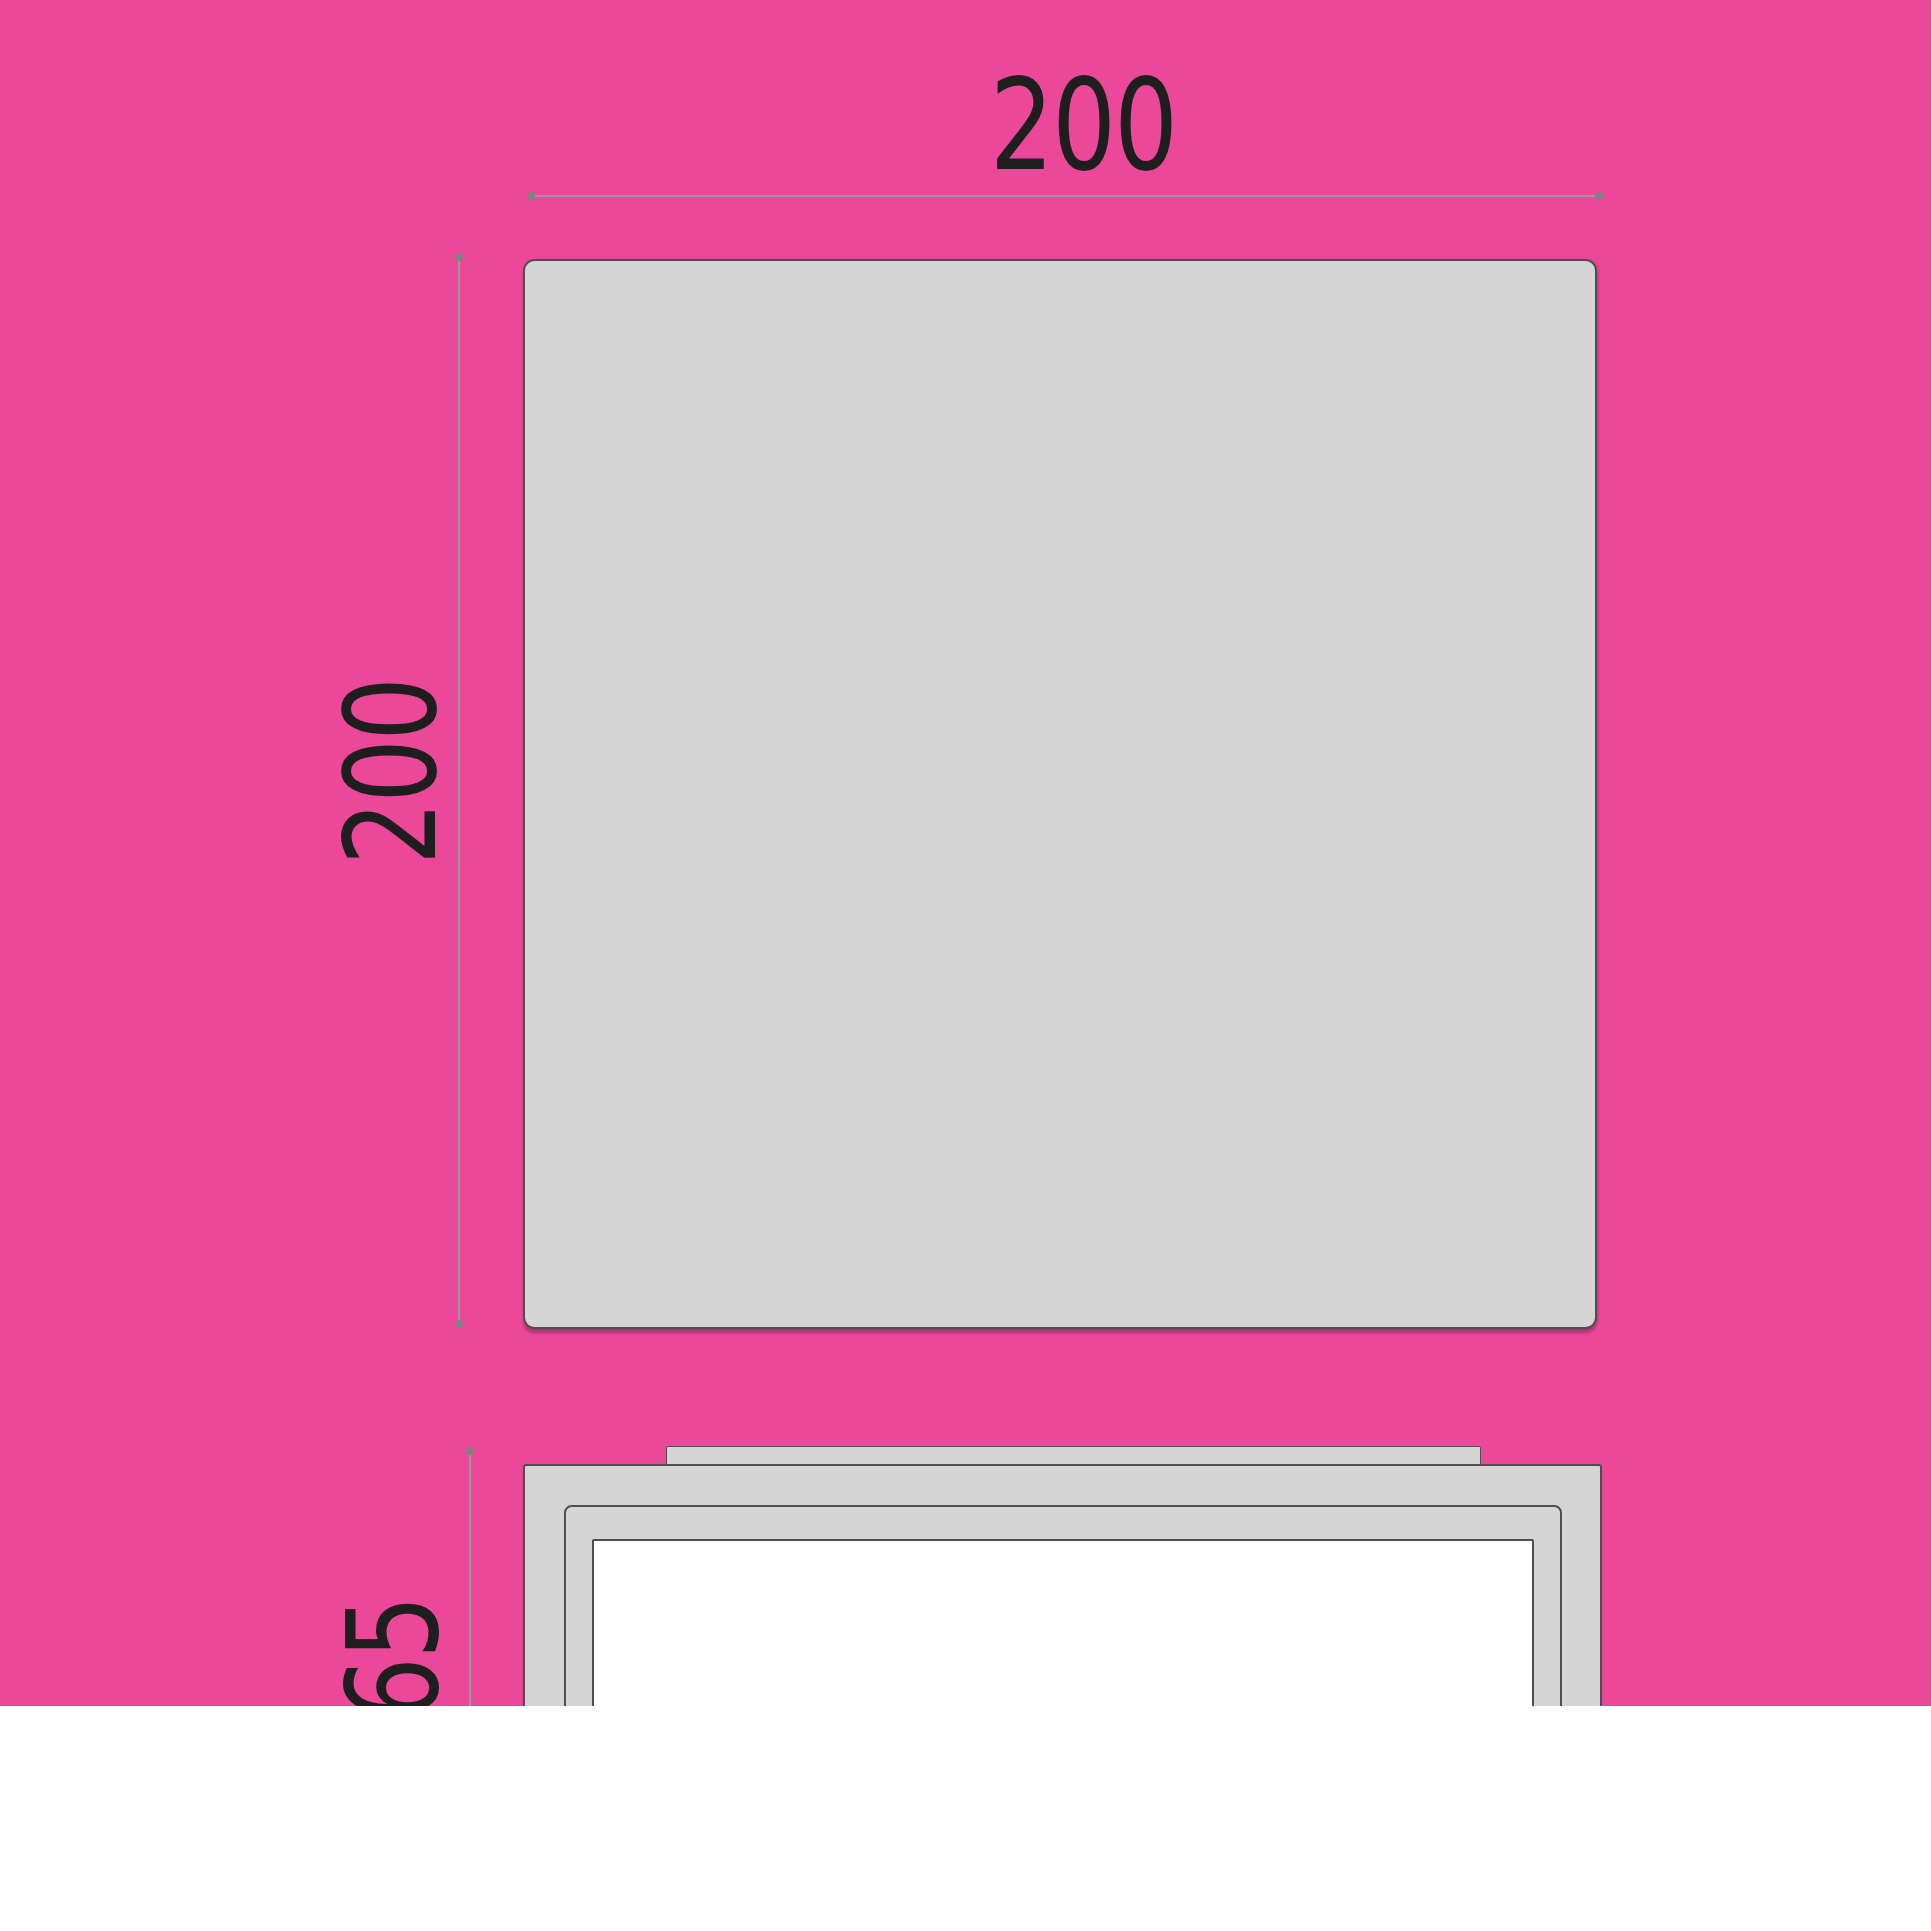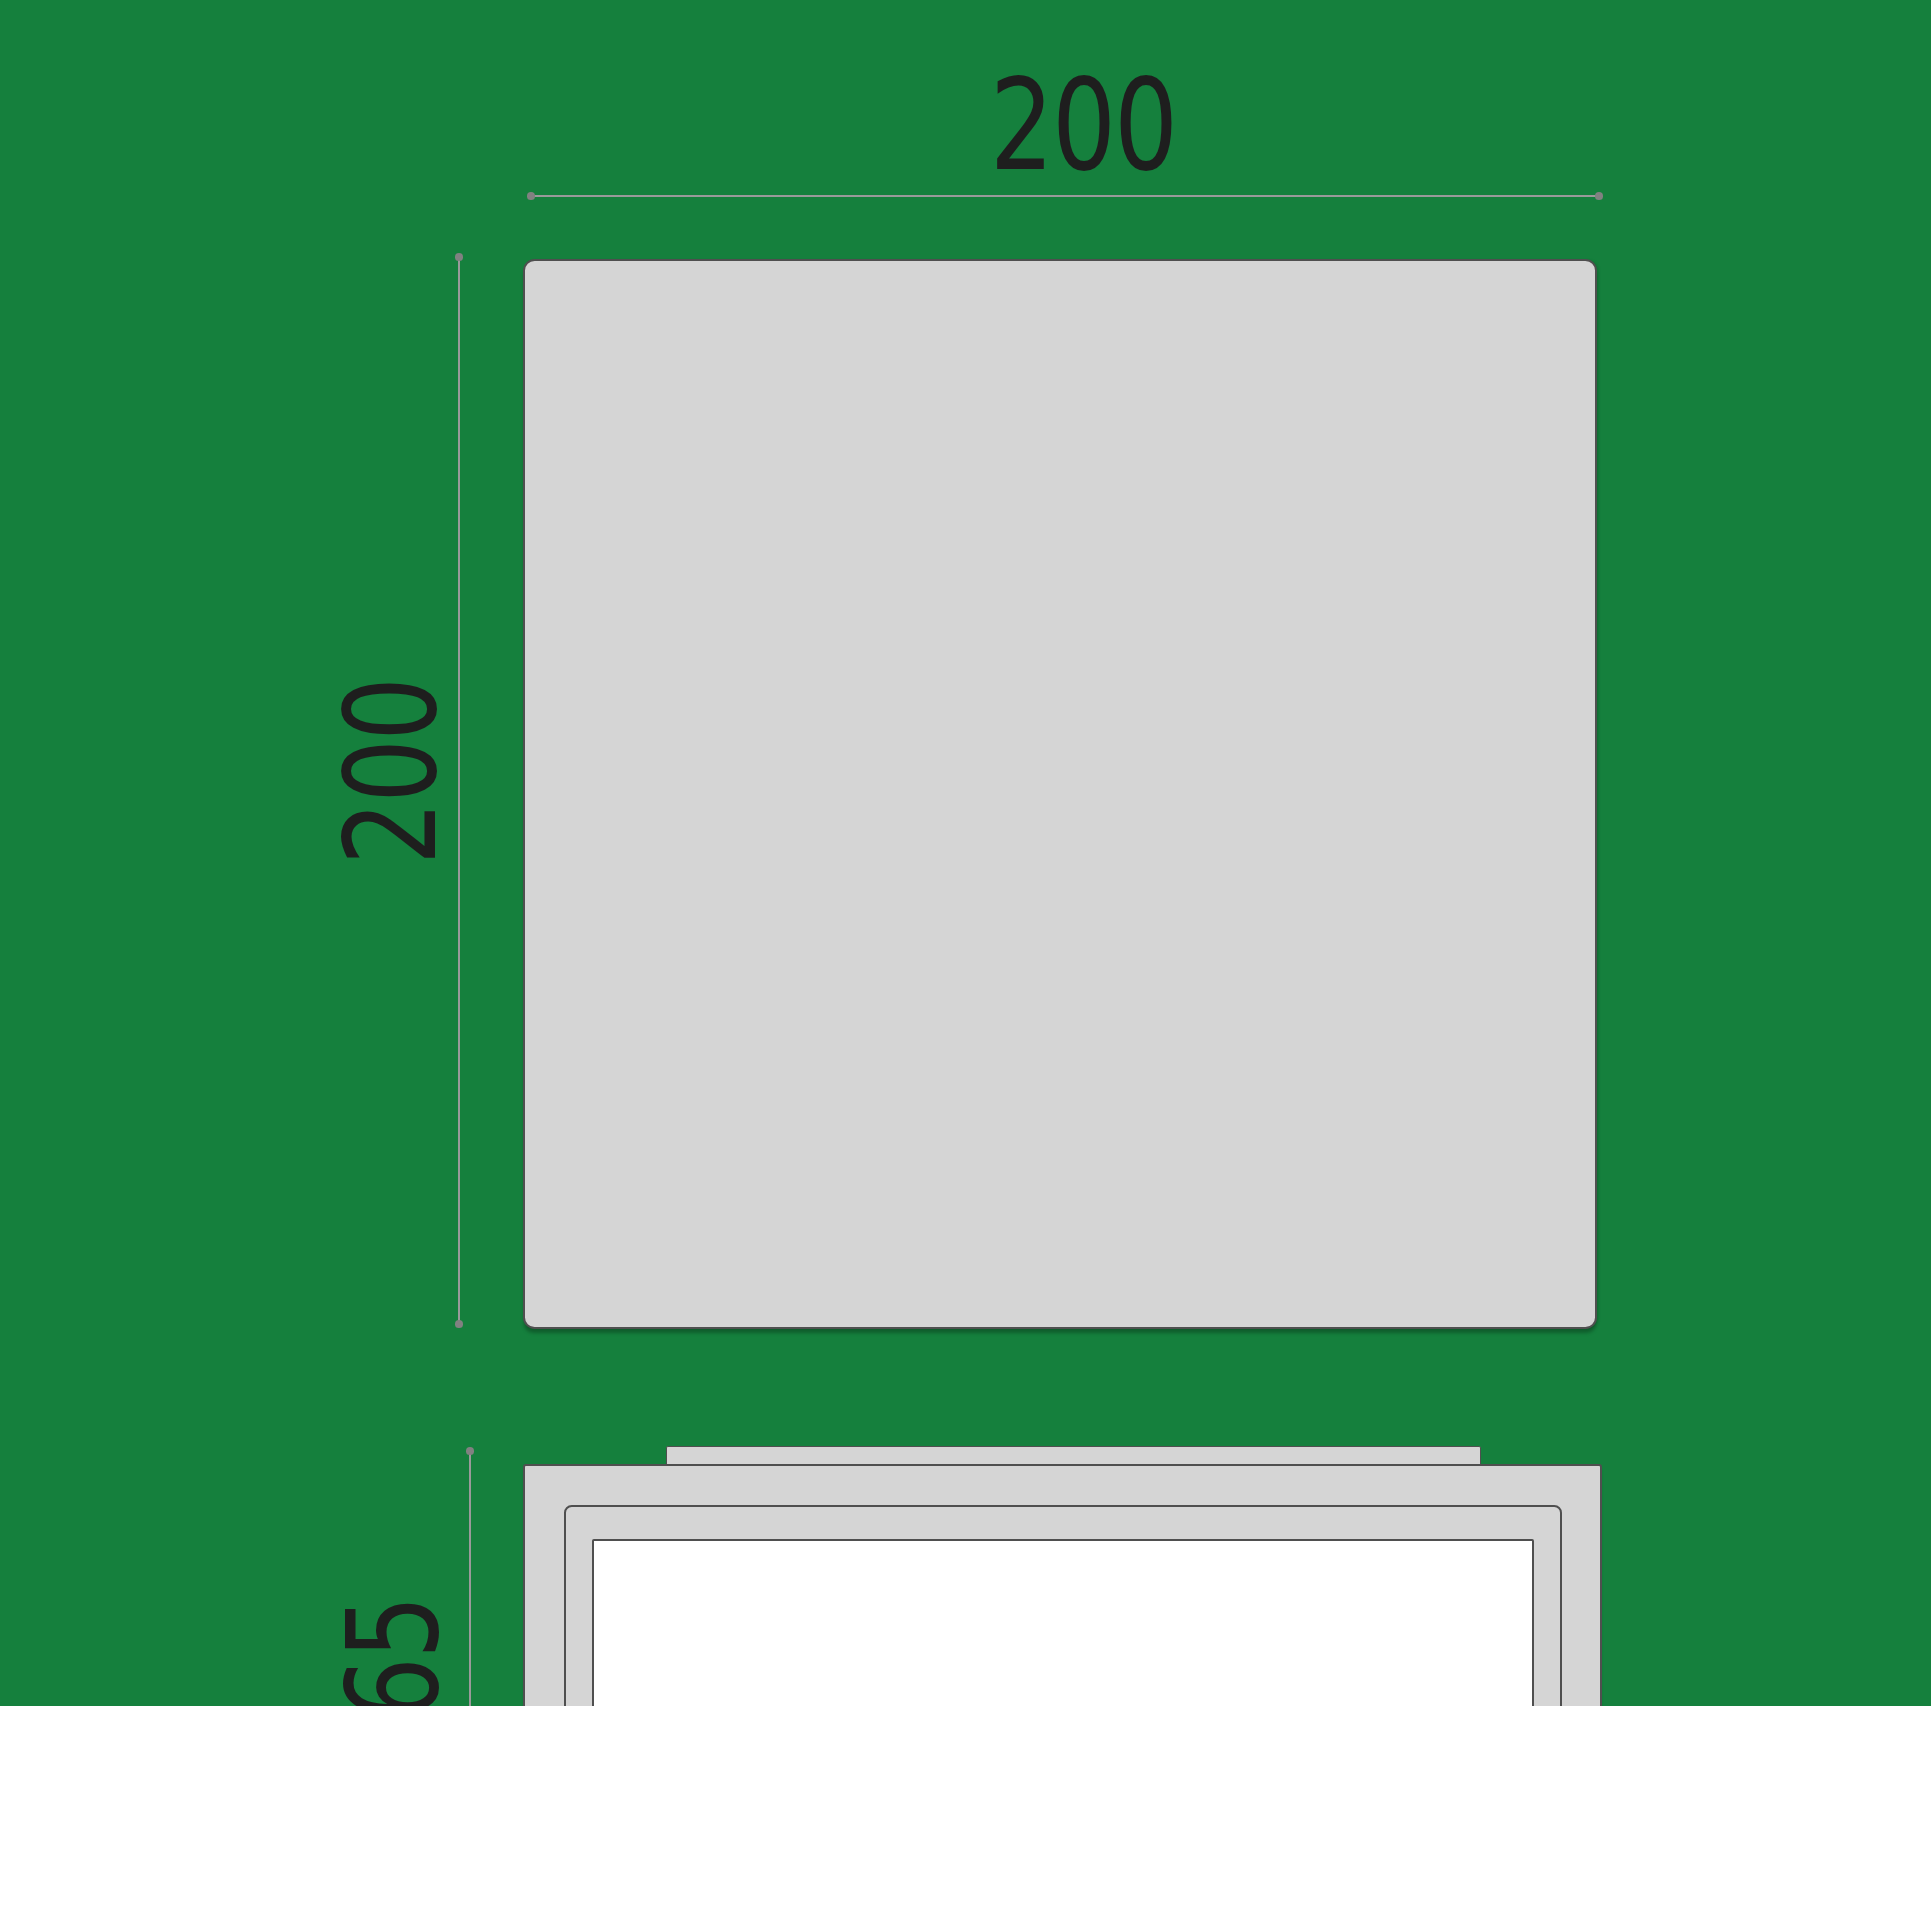--- a/index.html
+++ b/index.html
@@ -4,21 +4,21 @@
 <style>
   html, body {
     margin: 0;
     padding: 0;
     background: #ffffff;
   }
   .canvas {
     position: relative;
     width: 1931px;
     height: 1706px;
-    background: #15803d;
+    background: #ec4899;
     overflow: hidden;
     font-family: "DejaVu Sans", sans-serif;
   }
 
   
   .dim-label {
     position: absolute;
     color: #1e1e1e;
     font-size: 126px;
     line-height: 1;

